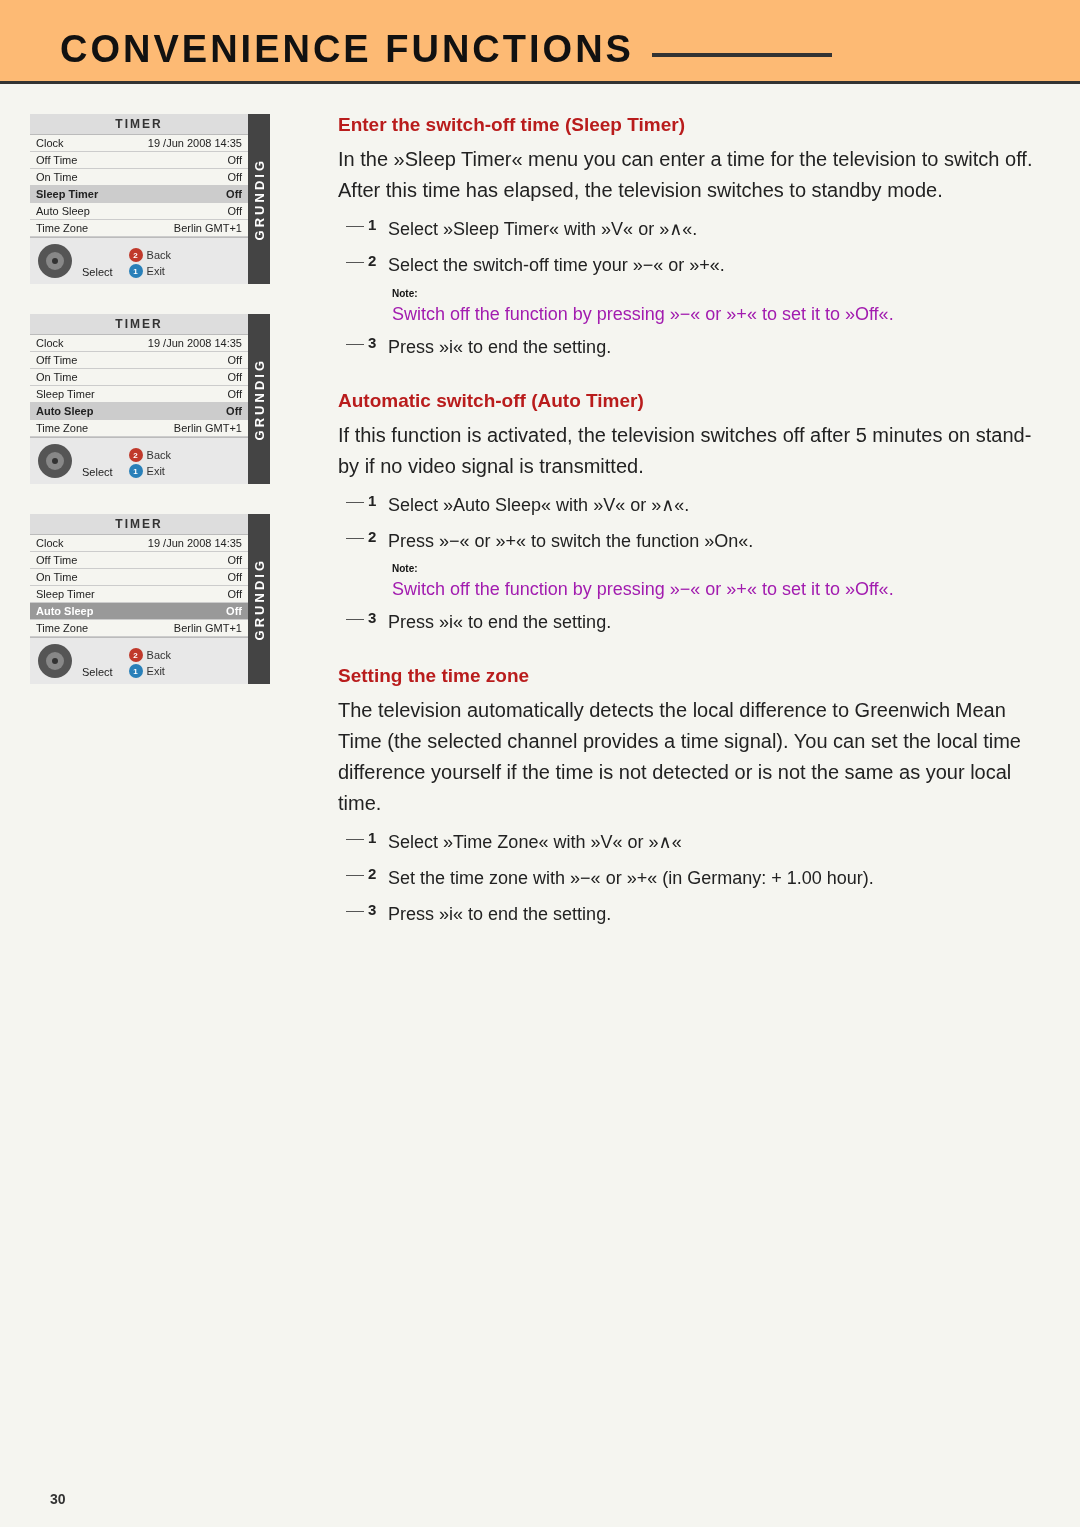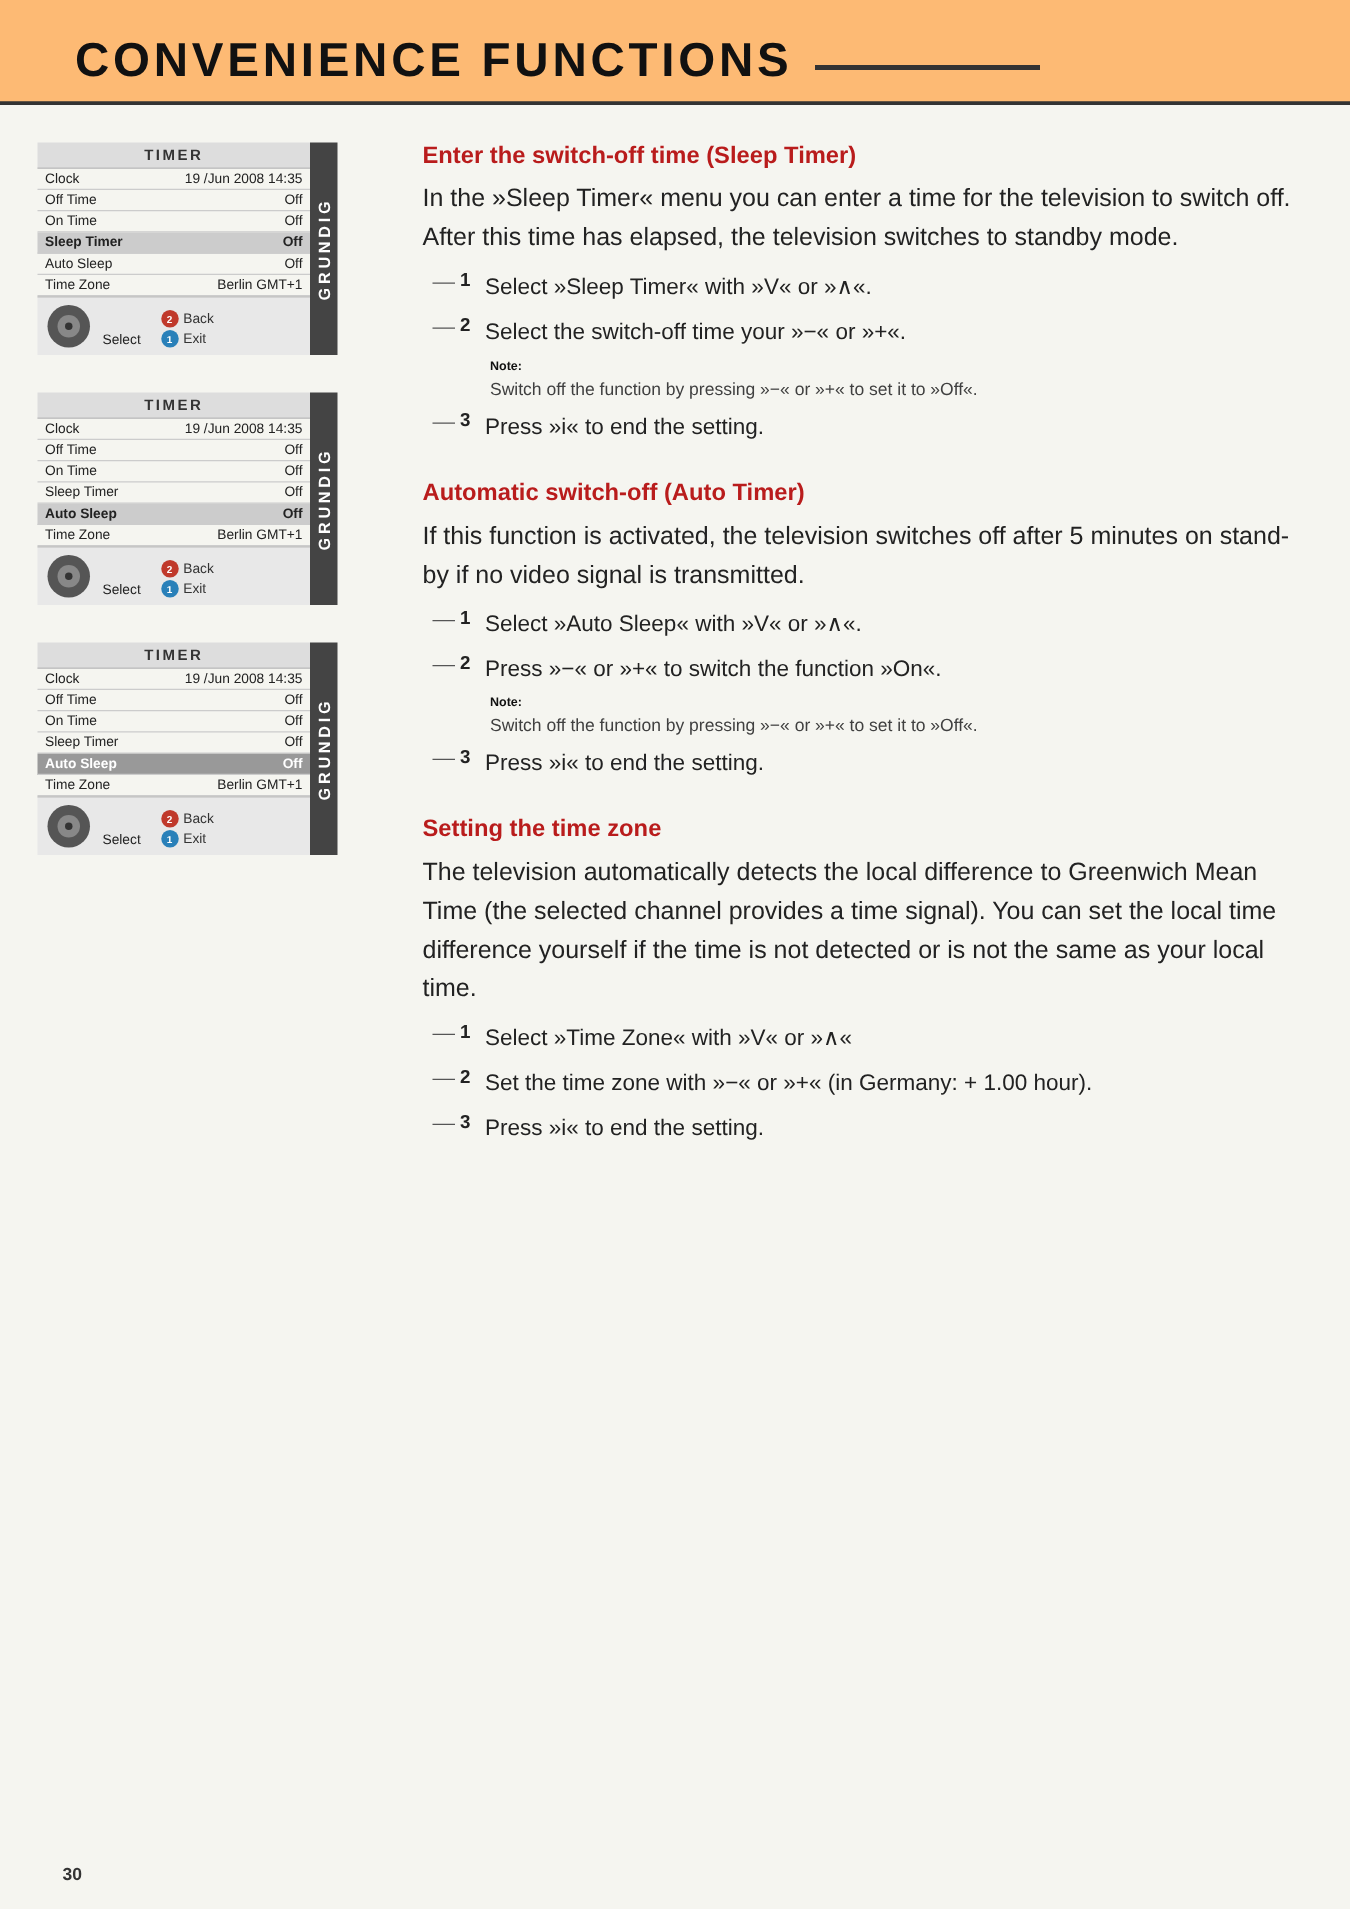--- a/index.html
+++ b/index.html
@@ -208,23 +208,23 @@
     .note-block {
       margin: 6px 0 6px 24px;
     }
     .note-title {
       font-weight: bold;
       font-size: 10px;
       color: #111;
       margin-bottom: 2px;
     }
     .note-text {
-      font-size: 14px;
+      font-size: 18px;
       line-height: 1.5;
-      color: #404040;
+      color: #a21caf;
     }
     
     .steps-wrapper {
       position: relative;
       padding-left: 30px;
     }
     .step-row {
       display: flex;
       flex-direction: row;
       align-items: flex-start;

